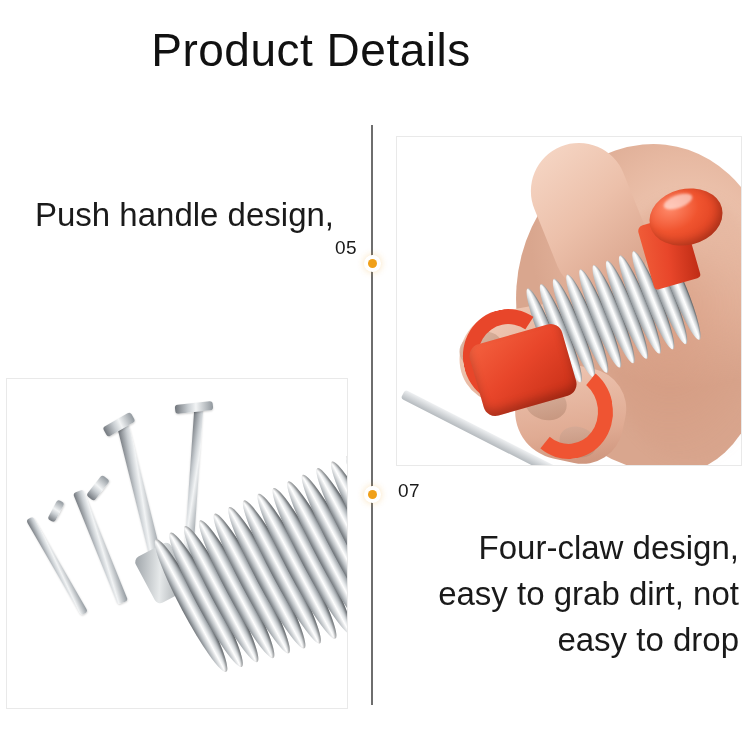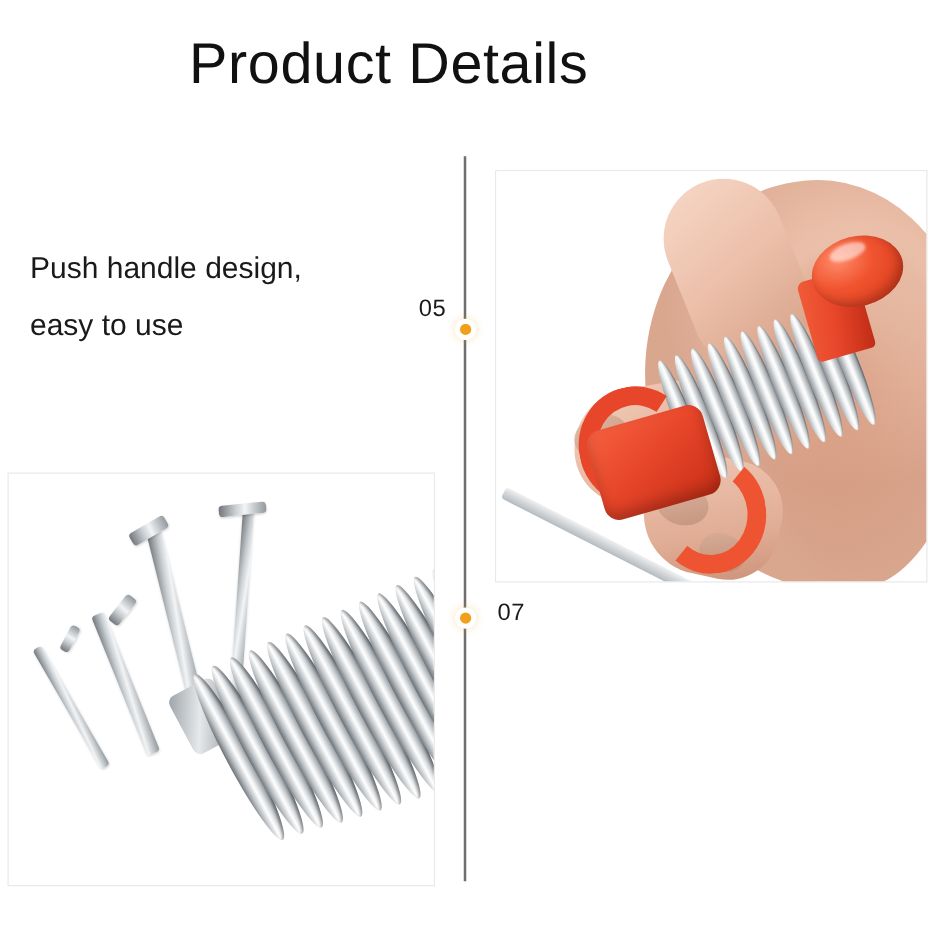--- a/index.html
+++ b/index.html
@@ -64,24 +64,25 @@
     color: #1a1a1a;
     font-weight: 400;
     letter-spacing: 0.5px;
   }
   .step-num-01 { left: 335px; top: 237px; }
   .step-num-02 { left: 398px; top: 480px; }
 
   
   .feature-text {
     position: absolute;
-    font-size: 24px;
+    font-size: 33px;
     line-height: 46px;
     color: #1a1a1a;
     font-weight: 400;
+    text-align: right;
   }
   .feature-text .ln { display: block; white-space: nowrap; }
 
   .feature-01 { left: 24px; top: 192px; width: 310px; }
   .feature-02 { left: 419px; top: 525px; width: 320px; }
 
   
   .photo-frame {
     position: absolute;
     background: #ffffff;
@@ -313,23 +314,27 @@
   <div class="timeline-line"></div>
 
   <div class="timeline-dot dot-01"></div>
   <div class="timeline-dot dot-02"></div>
 
   <div class="step-num step-num-01">05</div>
   <div class="step-num step-num-02">07</div>
 
   <div class="feature-text feature-01">
     <span class="ln">Push handle design,</span>
-    <span class="ln">easy to use</span>
   </div>
 
+  <div class="feature-text feature-02">
+    <span class="ln">Four-claw design,</span>
+    <span class="ln">easy to grab dirt, not</span>
+    <span class="ln">easy to drop</span>
+  </div>
 
   <div class="photo-frame photo-tr">
     <div class="photo-inner">
       <div class="skin-palm"></div>
       <div class="skin-palm-shade"></div>
       <div class="finger finger-index"></div>
       <div class="finger finger-thumb"></div>
       <div class="nail-thumb"></div>
       <div class="finger finger-mid"></div>
       <div class="nail-mid"></div>

